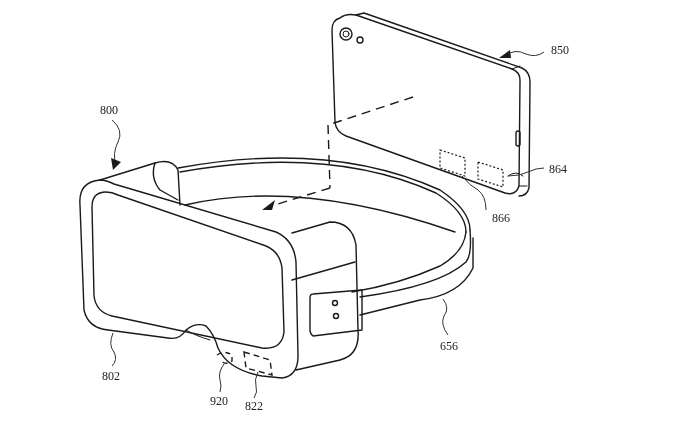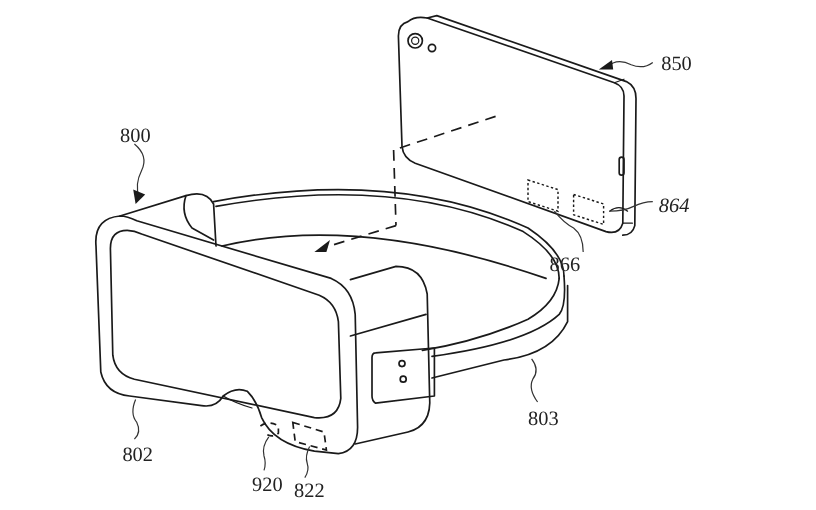--- a/index.html
+++ b/index.html
@@ -4,21 +4,21 @@
 <style>
   html, body { margin: 0; padding: 0; background: #ffffff; }
   body { width: 680px; height: 425px; overflow: hidden; position: relative; }
   #stage { position: absolute; left: 0; top: 0; width: 680px; height: 425px; }
   svg { position: absolute; left: 0; top: 0; }
   .ln { fill: none; stroke: #1a1a1a; stroke-width: 1.4; stroke-linecap: round; stroke-linejoin: round; }
   .thin { fill: none; stroke: #1a1a1a; stroke-width: 1.0; stroke-linecap: round; }
   .dash { fill: none; stroke: #1a1a1a; stroke-width: 1.4; stroke-dasharray: 9 6; }
   .dot { fill: none; stroke: #1a1a1a; stroke-width: 1.2; stroke-dasharray: 2 2; }
   .lead { fill: none; stroke: #333333; stroke-width: 1.0; }
-  .lbl { position: absolute; font-family: "Liberation Serif", serif; font-size: 17px; color: #222222; line-height: 1; white-space: nowrap; }
+  .lbl { position: absolute; font-family: "Liberation Serif", serif; font-size: 12px; color: #222222; line-height: 1; white-space: nowrap; }
 </style>
 </head>
 <body>
 
 <div id="stage">
 <svg width="680" height="425" viewBox="0 0 680 425">
 
   <g>
 
     <path class="ln" d="M340,18 Q332,20 332,30 L335,122 Q336,132 346,136 L505,193 Q516,196 519,186 L520,80 Q520,72 512,69 L356,15 Q346,13 340,18 Z"></path>
@@ -97,19 +97,19 @@
     <path class="lead" d="M443,299 Q450,308 444,316 Q440,324 448,335"></path>
 
     <path class="lead" d="M508,176 Q520,176 528,172 Q536,168 544,168"></path>
 
     <path class="lead" d="M462,176 Q470,186 478,190 Q486,196 486,210"></path>
   </g>
 </svg>
 
 <span class="lbl" style="left:100px;top:104px;">800</span>
 <span class="lbl" style="left:551px;top:44px;">850</span>
-<span class="lbl" style="left:549px;top:163px;font-style:italic;">864</span>
-<span class="lbl" style="left:458px;top:212px;">866</span>
+<span class="lbl" style="left:549px;top:163px;">864</span>
+<span class="lbl" style="left:492px;top:212px;">866</span>
 <span class="lbl" style="left:102px;top:370px;font-family:Liberation Serif, serif;">802</span>
 <span class="lbl" style="left:210px;top:395px;">920</span>
 <span class="lbl" style="left:245px;top:400px;text-align:right;">822</span>
-<span class="lbl" style="left:440px;top:340px;">803</span>
+<span class="lbl" style="left:440px;top:340px;">656</span>
 </div>
 
 </body></html>

